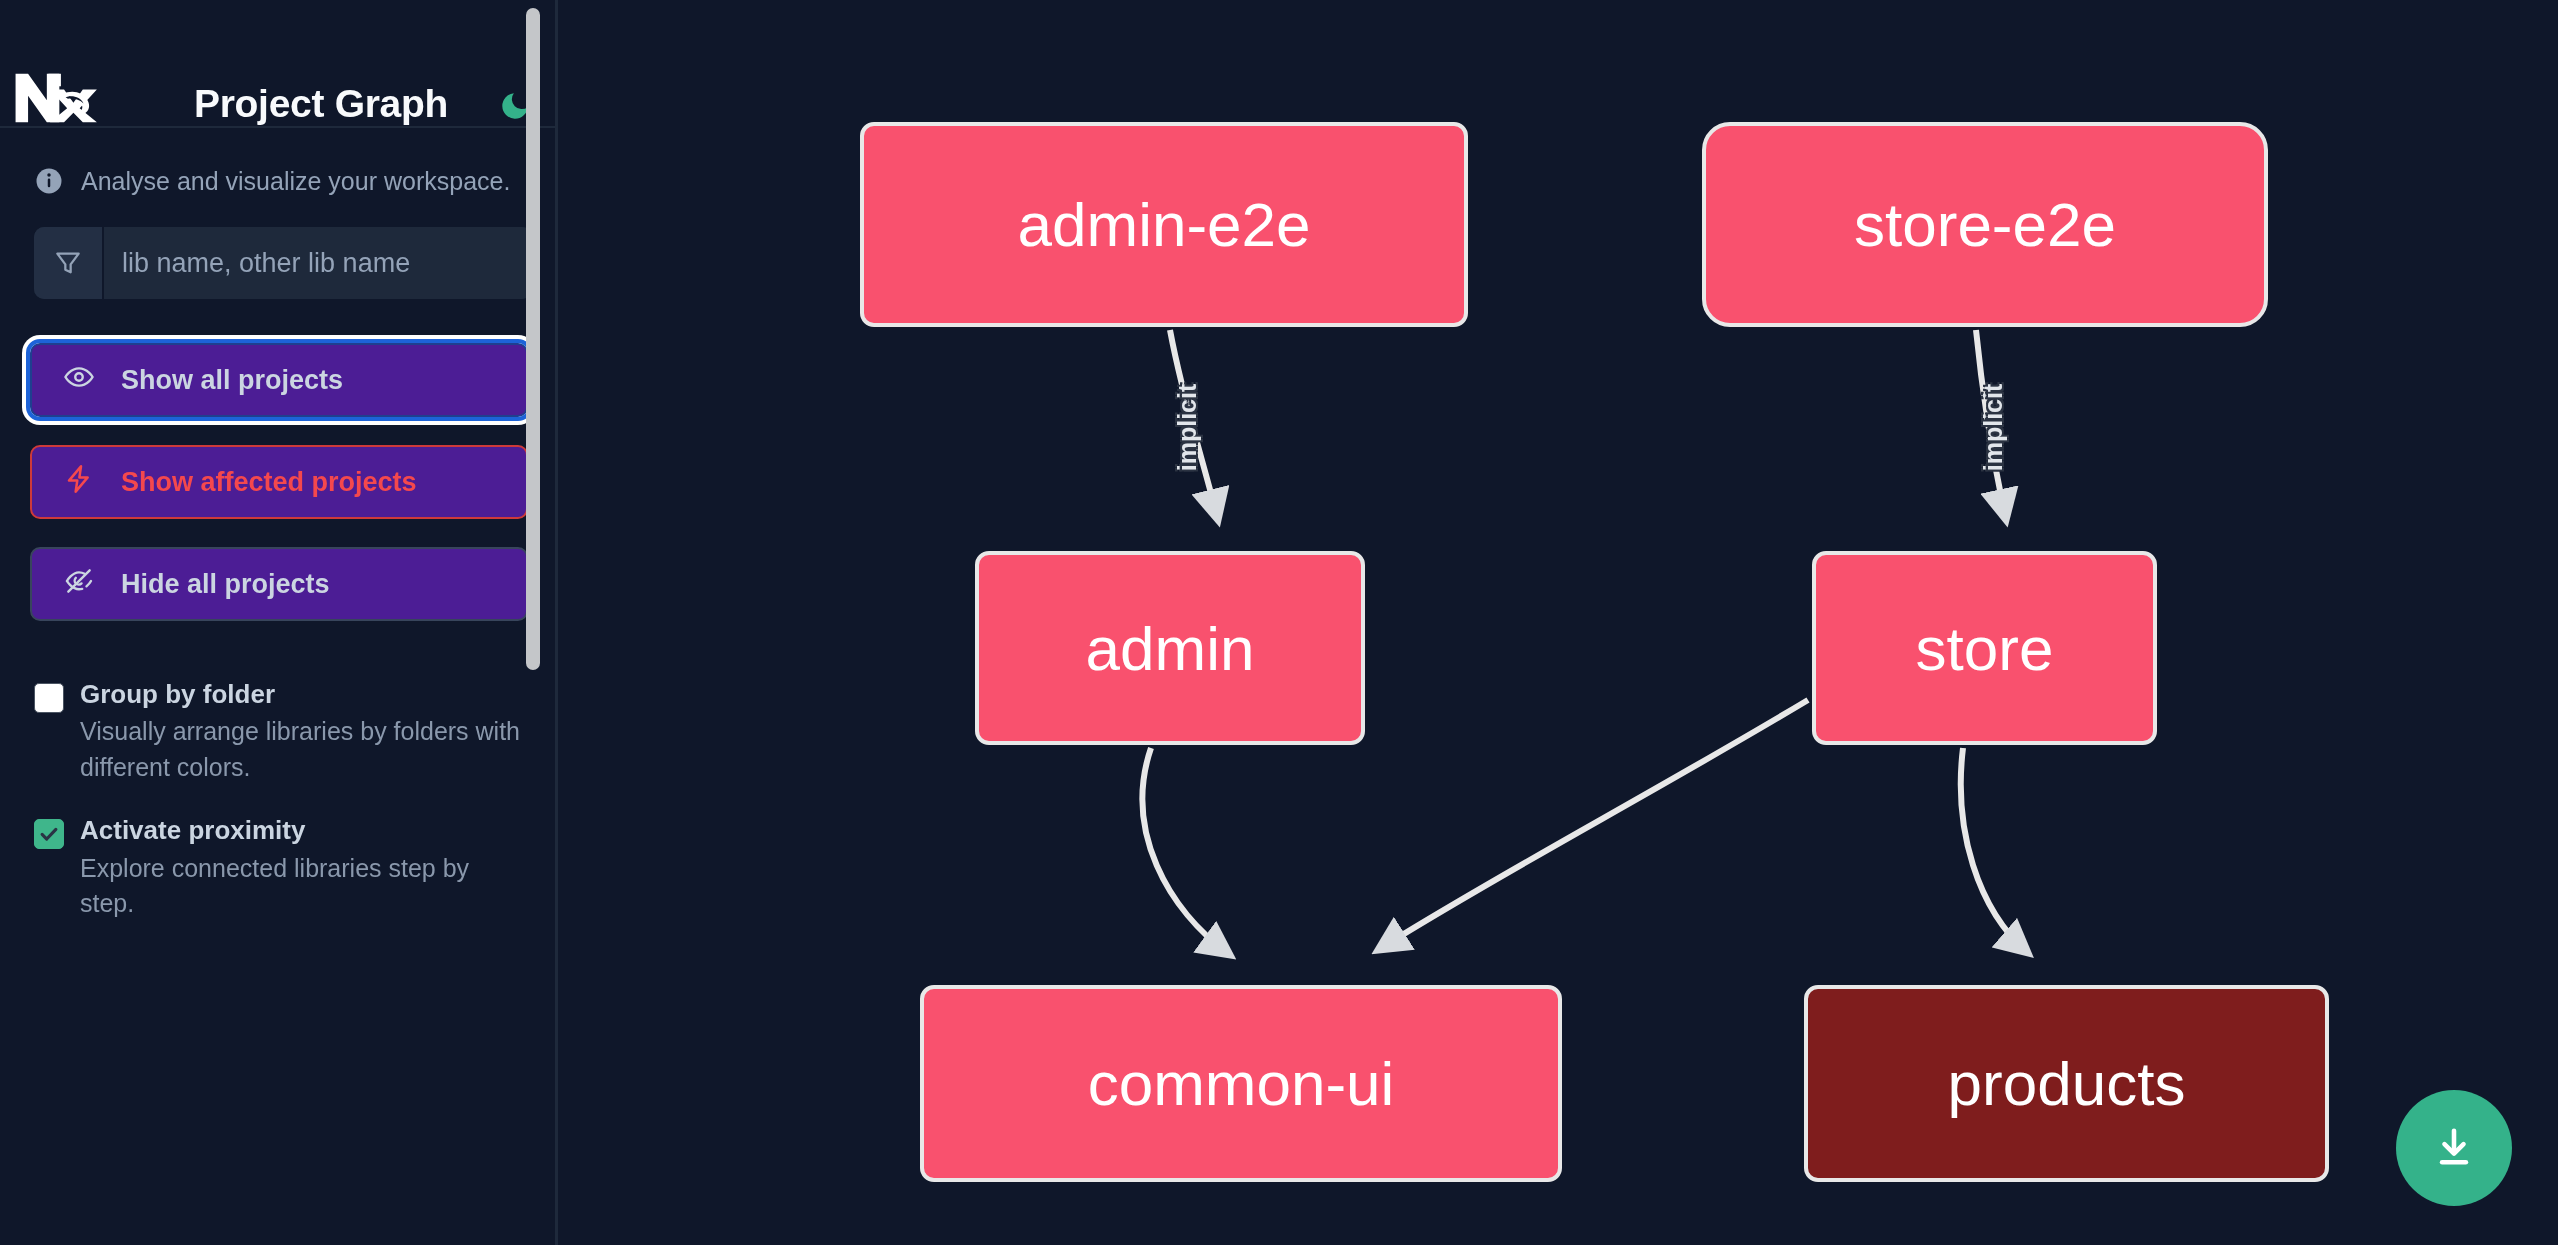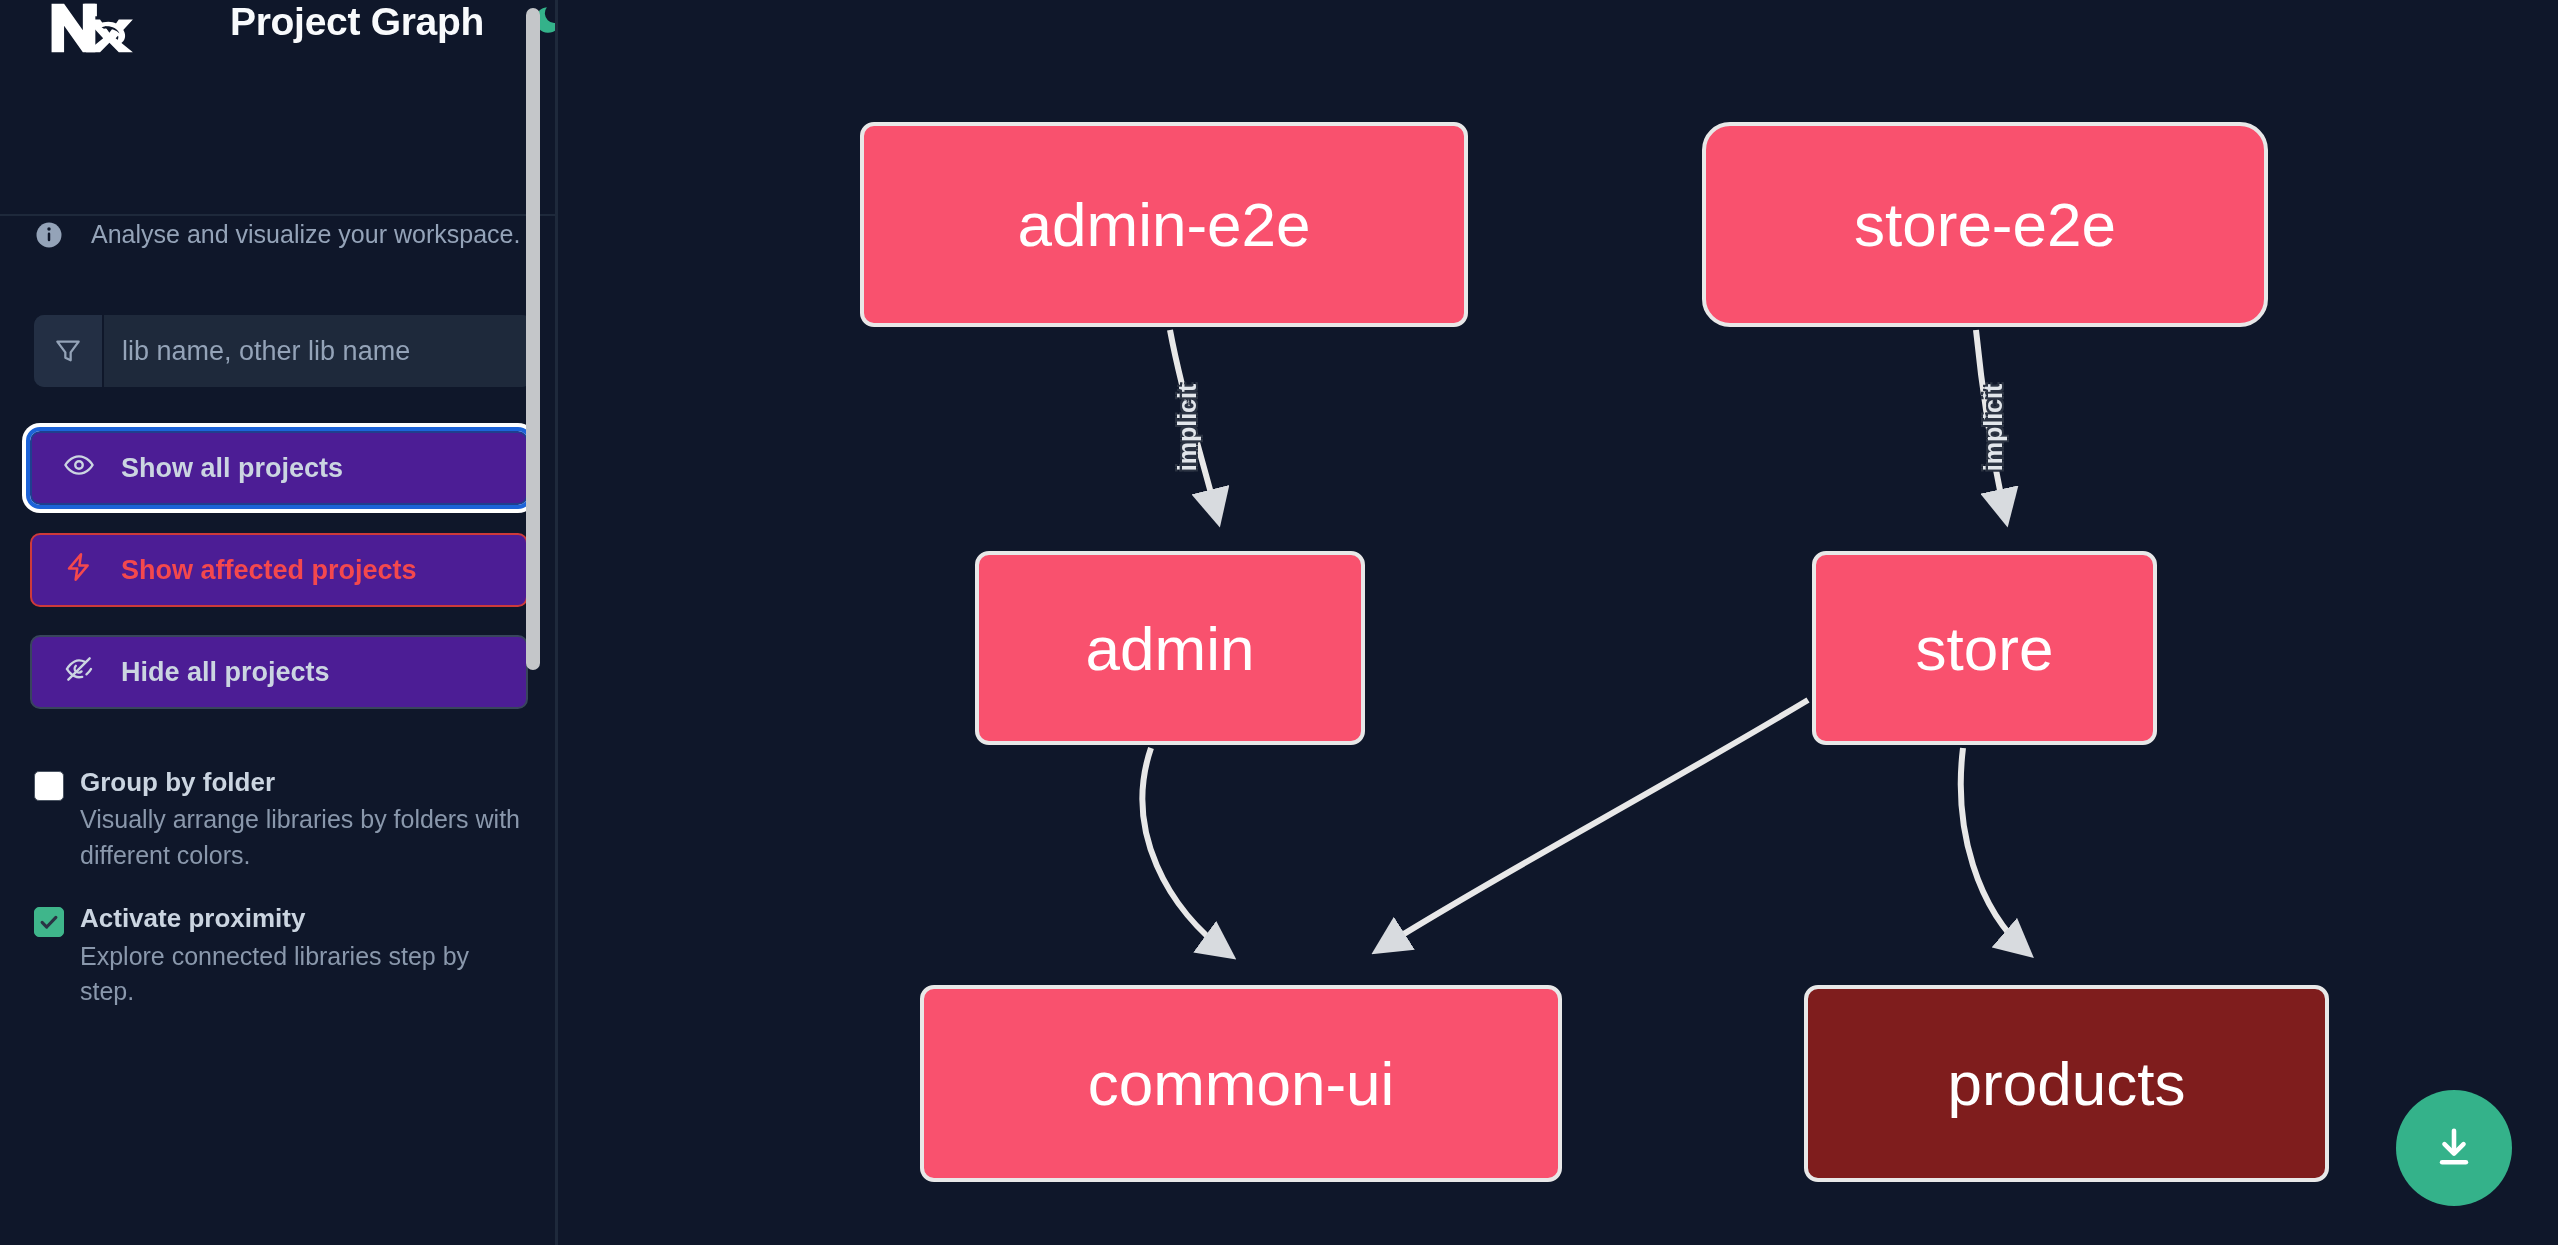--- a/index.html
+++ b/index.html
@@ -15,23 +15,23 @@
   .sidebar {
     width: 558px; height: 1245px;
     background: #0F172A;
     position: relative;
     flex: 0 0 558px;
     overflow: hidden;
   }
   .sidebar-inner { width: 558px; padding-bottom: 20px; }
 
   .brand {
-    display: flex; align-items: flex-start;
-    height: 216px;
-    padding: 0 50px;
+    display: flex; align-items: flex-end;
+    height: 128px;
+    padding: 0 14px;
     border-bottom: 2px solid #1E293B;
     gap: 0;
   }
   .nx-logo { width: 86px; height: 56px; flex: 0 0 86px; }
   .brand-title {
     color: #F8FAFC;
     font-size: 39px;
     font-weight: 700;
     letter-spacing: -0.3px;
     margin-left: 94px;
@@ -39,24 +39,24 @@
   }
   .moon-btn {
     margin-left: 47px;
     width: 40px; height: 40px;
     display: flex; align-items: center; justify-content: center;
     cursor: pointer;
     background: none; border: none;
   }
 
   .tagline {
-    display: flex; align-items: flex-start;
-    padding: 4px 34px;
+    display: flex; align-items: flex-end;
+    padding: 16px 34px;
     height: 84px;
-    gap: 27px;
+    gap: 17px;
   }
   .info-icon { width: 30px; height: 30px; flex: 0 0 30px; }
   .tagline-text {
     color: #94A3B8;
     font-size: 25px;
     white-space: nowrap;
   }
 
   .filter-row {
     margin: 15px 26px 0 34px;

